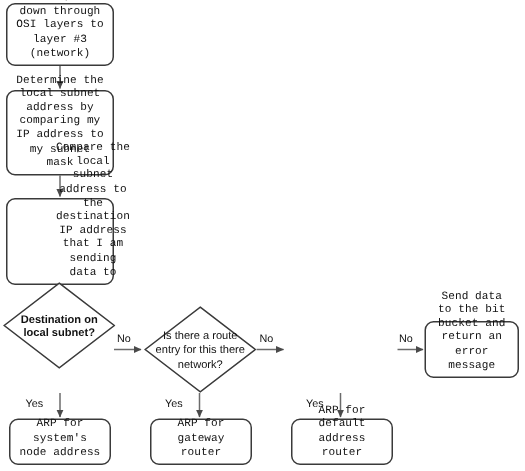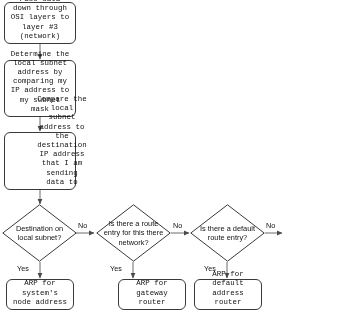--- a/index.html
+++ b/index.html
@@ -107,47 +107,44 @@
   </div>
 
   <div class="node box" style="left:4px; top:60px; width:72px; height:57px;">
     <span>Determine the local subnet address by comparing my IP address to my subnet mask</span>
   </div>
 
   <div class="node box" style="left:4px; top:132px; width:72px; height:58px;padding-left:48px;">
     <span>Compare the local subnet address to the destination IP address that I am sending data to</span>
   </div>
 
-  <div class="diamond-wrap" style="left:2px; top:204px; width:75px; height:58px;">
+  <div class="diamond-wrap" style="left:2px; top:188px; width:75px; height:58px;font-weight:bold;">
     <svg width="75" height="58" viewBox="0 0 75 58" xmlns="http://www.w3.org/2000/svg">
       <polygon points="37.5,0.8 74.2,29 37.5,57.2 0.8,29" fill="#ffffff" stroke="#3a3a3a" stroke-width="1"></polygon>
     </svg>
     <div class="diamond-label">Destination on local subnet?</div>
   </div>
 
   <div class="diamond-wrap" style="left:96px; top:204px; width:75px; height:58px;">
     <svg width="75" height="58" viewBox="0 0 75 58" xmlns="http://www.w3.org/2000/svg">
       <polygon points="37.5,0.8 74.2,29 37.5,57.2 0.8,29" fill="#ffffff" stroke="#3a3a3a" stroke-width="1"></polygon>
     </svg>
     <div class="diamond-label">Is there a route entry for this there network?</div>
   </div>
 
-  <div class="diamond-wrap" style="left:190px; top:204px; width:75px; height:58px;">
-    <svg width="75" height="58" viewBox="0 0 75 58" xmlns="http://www.w3.org/2000/svg">
-      <polygon points="37.5,0.8 74.2,29 37.5,57.2 0.8,29" fill="#ffffff" stroke="#3a3a3a" stroke-width="1"></polygon>
-    </svg>
-    <div class="diamond-label">Is there a default route entry?</div>
+
+  <div class="node box" style="left:283px; top:214px; width:63px; height:38px;">
+    <span>Send data to the bit bucket and return an error message</span>
   </div>
-
 
   <div class="node box" style="left:6px; top:279px; width:68px; height:31px;">
     <span>ARP for system's node address</span>
   </div>
 
-  <div class="node box" style="left:100px; top:279px; width:68px; height:31px;margin-left:18px;">
+  <div class="node box" style="left:100px; top:279px; width:68px; height:31px;">
     <span>ARP for gateway router</span>
   </div>
 
   <div class="node box" style="left:194px; top:279px; width:68px; height:31px;">
     <span>ARP for default address router</span>
   </div>
 
   <div class="edge-label" style="left:78px; top:222px;">No</div>
   <div class="edge-label" style="left:173px; top:222px;">No</div>
   <div class="edge-label" style="left:266px; top:222px;">No</div>

